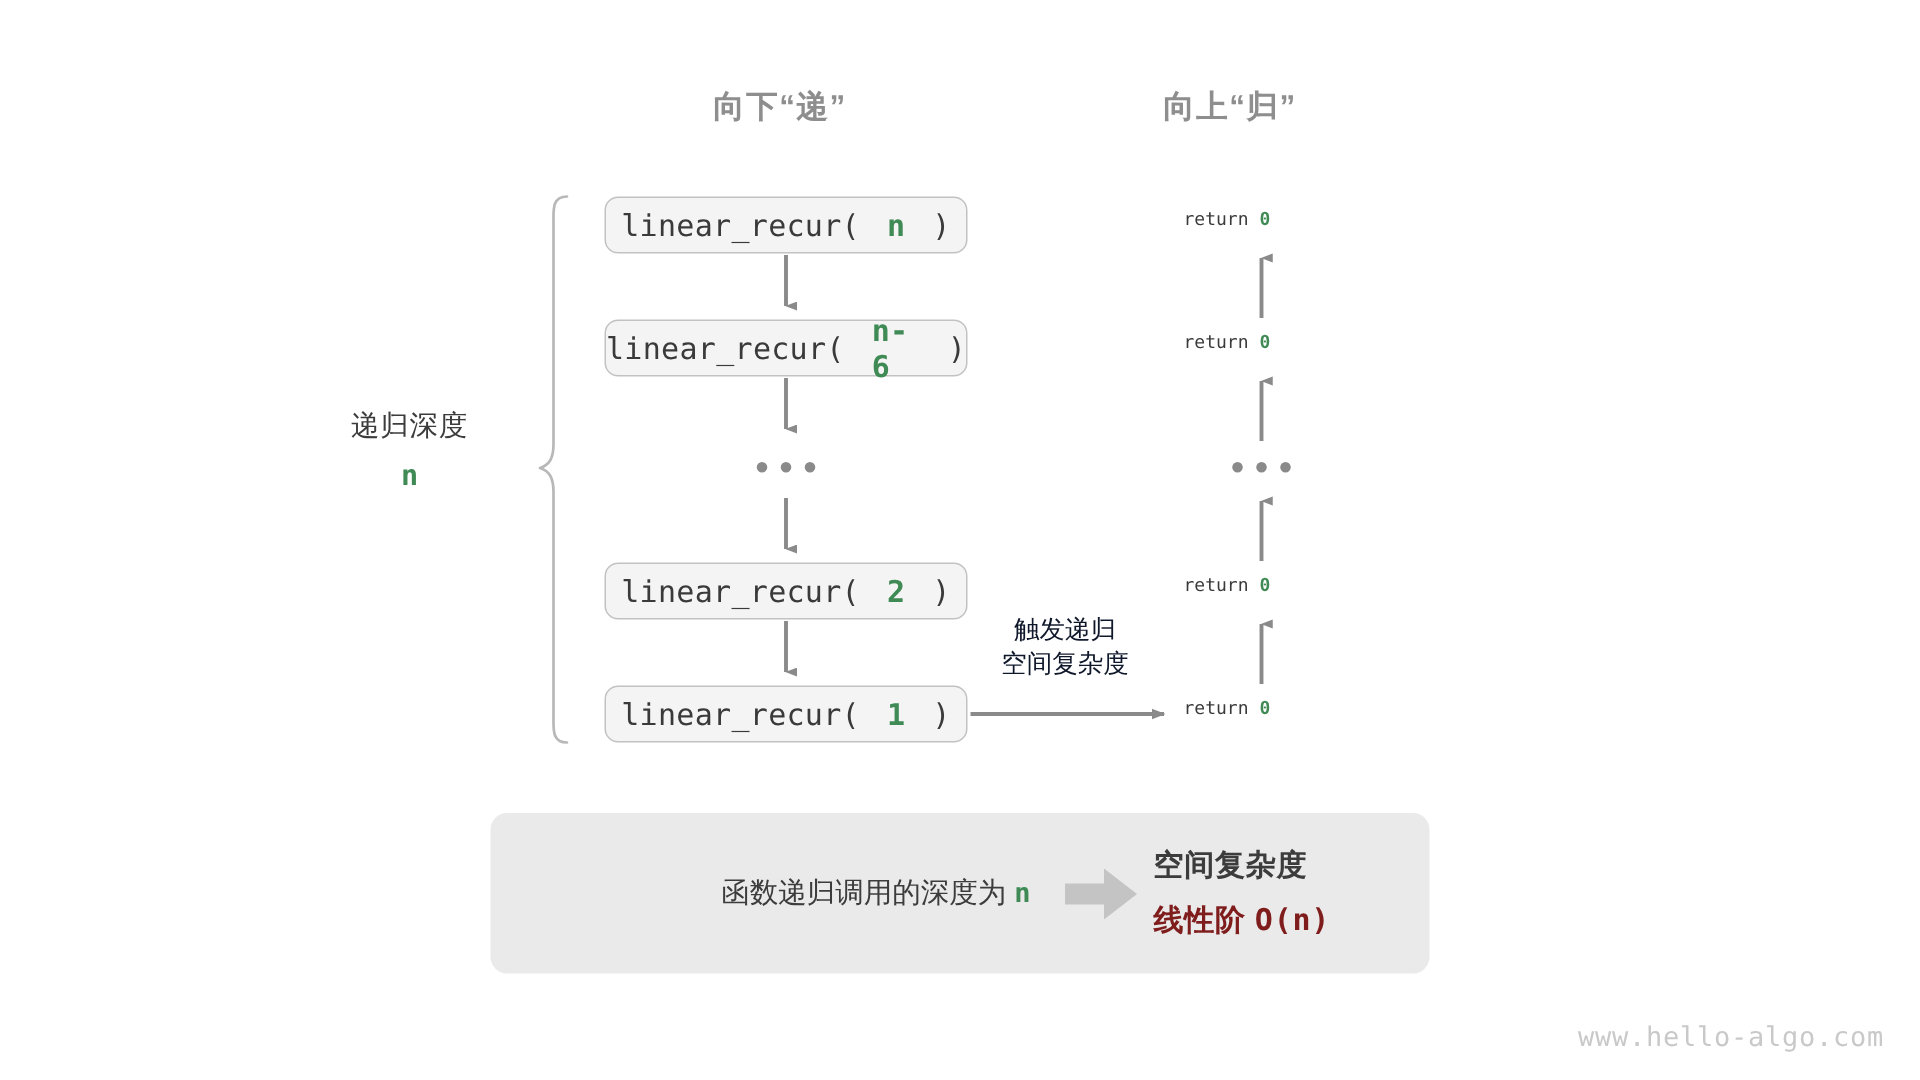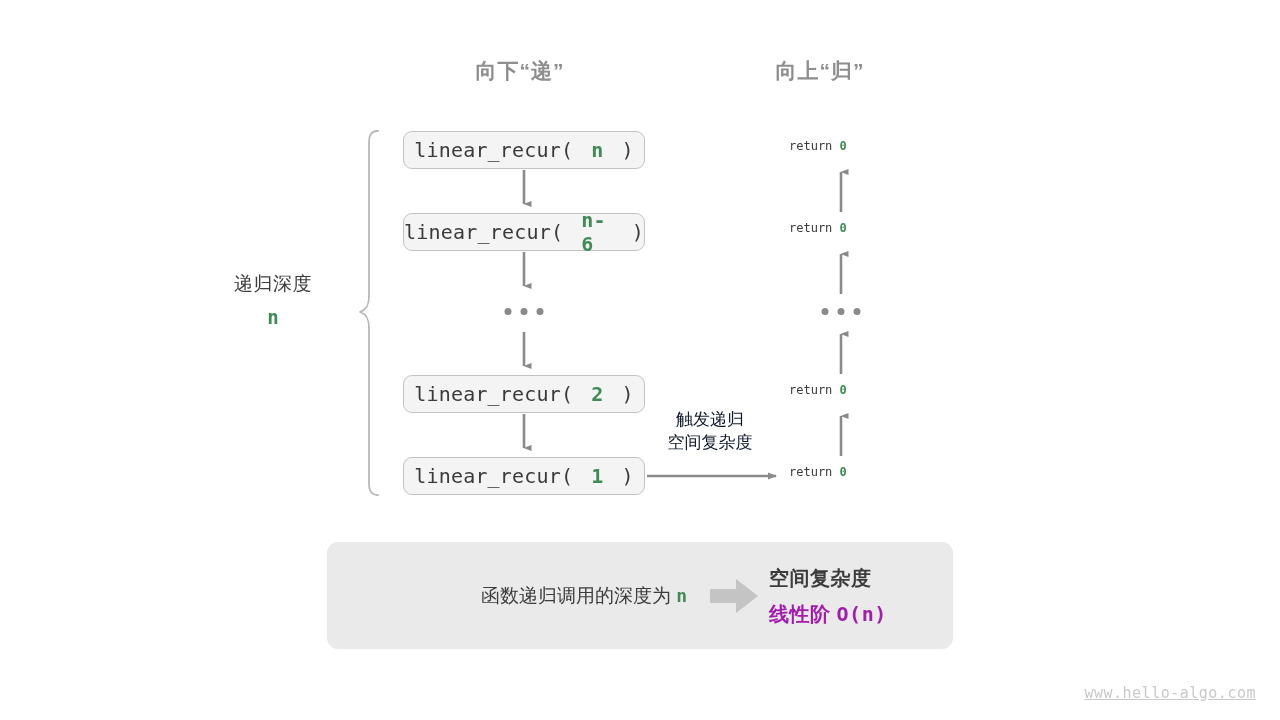--- a/index.html
+++ b/index.html
@@ -173,37 +173,36 @@
     font-size: 20px;
     font-weight: bold;
     color: #3c3c3c;
     letter-spacing: 0.5px;
   }
   .summary-right .order {
     display: block;
     margin-top: 4px;
     font-size: 20px;
     font-weight: bold;
-    color: #a21caf;
+    color: #7f1d1d;
     letter-spacing: 0.5px;
   }
   .summary-right .order .mono {
     font-family: "DejaVu Sans Mono", "Liberation Mono", monospace;
   }
 
   
   .watermark {
     position: absolute;
     right: 24px;
     bottom: 18px;
     font-family: "DejaVu Sans Mono", "Liberation Mono", monospace;
-    font-size: 15px;
+    font-size: 18px;
     color: #c9c9c9;
     letter-spacing: 0.5px;
-    text-decoration: underline;
   }
 </style>
 </head>
 <body>
 
 <div class="stage">
 
   <div class="col-header" id="header-down">向下“递”</div>
   <div class="col-header" id="header-up">向上“归”</div>
 

